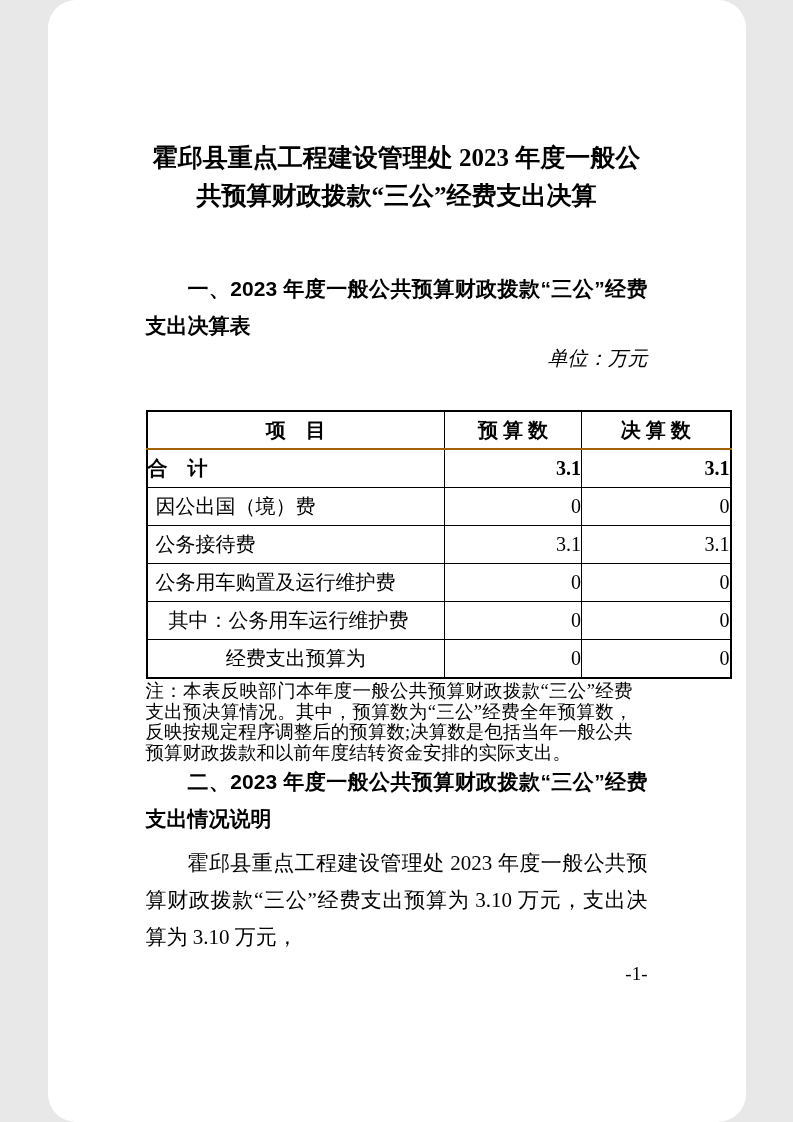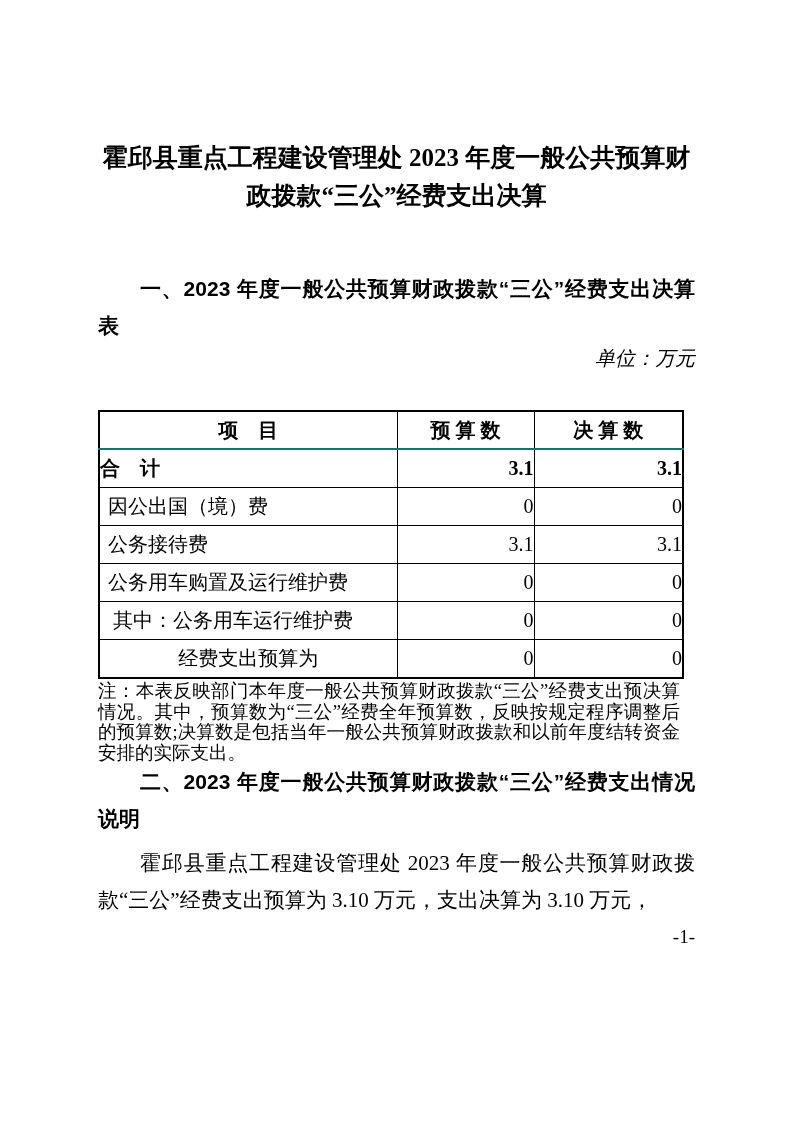--- a/index.html
+++ b/index.html
@@ -1,24 +1,25 @@
 <!DOCTYPE html>
 <html lang="zh"><head>
 <meta charset="utf-8">
 <title>决算公开页</title>
 <style>
   html,body{margin:0;padding:0;background:#e8e8e8;}
   .page{
     position:relative;
-    width:793px;height:1122px;
+    width:698px;height:1122px;
     margin:0 auto;
     background:#ffffff;
     overflow:hidden;
     color:#000;
     font-family:"Liberation Serif","DejaVu Serif",serif;
+    border-radius:28px;
   }
   .content{padding:139px 98px 0 98px;}
 
   .doc-title{
     margin:0;
     font-size:25px;
     line-height:38px;
     font-weight:bold;
     text-align:center;
     font-family:"Liberation Serif","DejaVu Serif",serif;
@@ -54,38 +55,38 @@
   }
   .budget-table col.c1{width:298px;}
   .budget-table col.c2{width:137px;}
   .budget-table col.c3{width:149px;}
   .budget-table th,
   .budget-table td{
     border:1px solid #000;
     padding:0;
     overflow:hidden;
   }
-  .budget-table thead tr{border-bottom:2px solid #0f766e;}
+  .budget-table thead tr{border-bottom:2px solid #a16207;}
   .budget-table th{
     height:36px;
     font-size:20px;
     font-weight:bold;
     text-align:center;
     vertical-align:middle;
   }
   .budget-table td{
     height:37px;
     font-size:20px;
     vertical-align:middle;
   }
   .budget-table td.label{text-align:left;padding-left:8px;}
   .budget-table td.num{text-align:right;}
   .row-total td{font-weight:bold;}
   .row-total td.label{padding-left:0;}
-  .row-sub td.label{padding-left:13px;}
+  .row-sub td.label{padding-left:21px;}
   .row-center td.label{text-align:center;padding-left:0;}
 
   .note{
     margin:2px 15px 0 0;
     font-size:18.5px;
     line-height:20.5px;
     text-align:justify;
   }
 
   .para{

